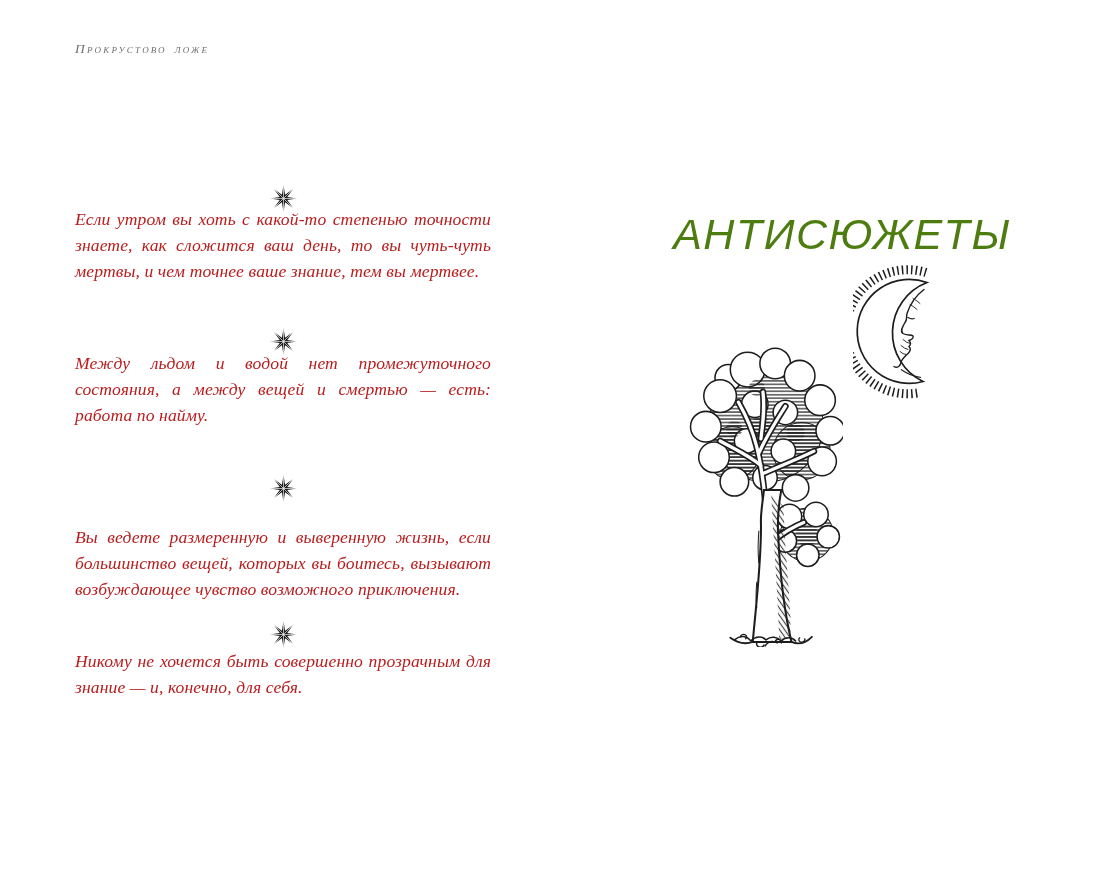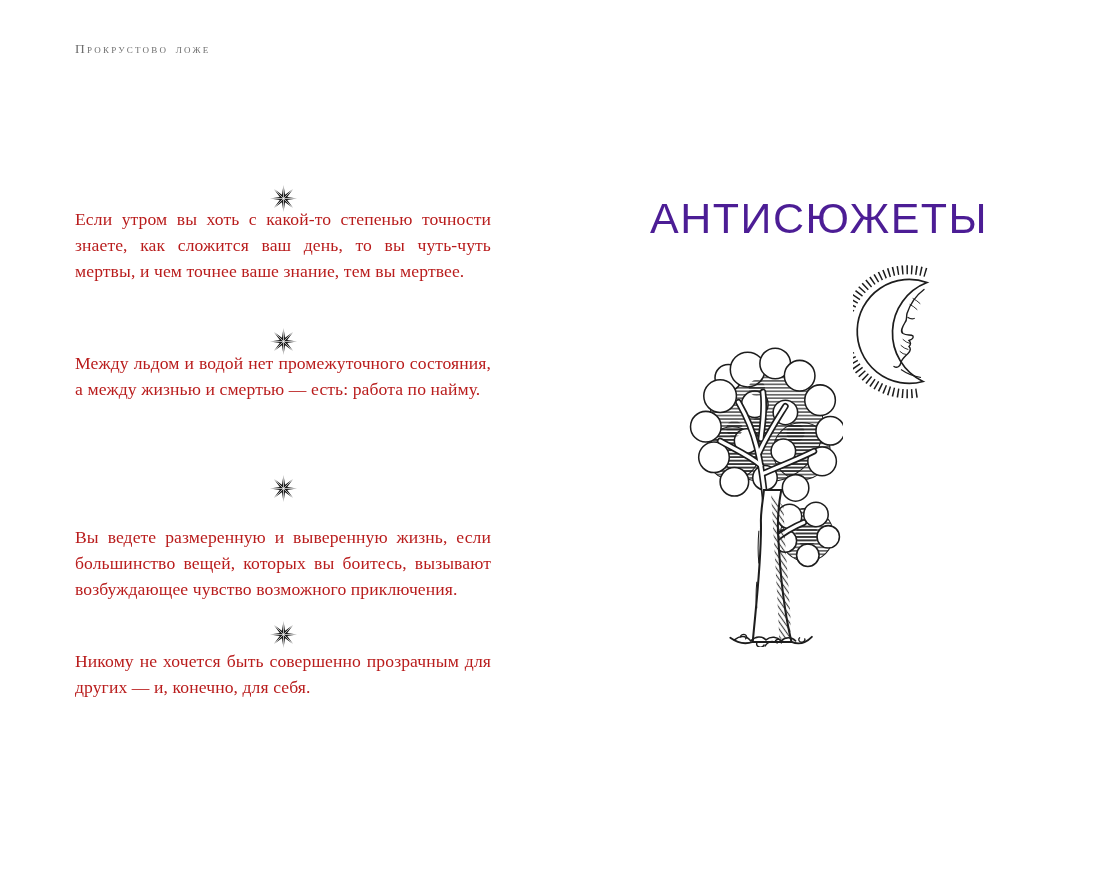--- a/index.html
+++ b/index.html
@@ -5,21 +5,21 @@
   html, body {
     margin: 0;
     padding: 0;
     width: 1100px;
     height: 880px;
     background: #ffffff;
     overflow: hidden;
     position: relative;
     font-family: "Liberation Serif", "DejaVu Serif", serif;
   }
-  .abs { position: absolute; }
+  .abs { position: absolute; font-style: italic; }
 
   
   .running-header {
     left: 75px; top: 41px; width: 420px;
     font-size: 13.5px;
     font-variant: small-caps;
     letter-spacing: 2.2px;
     word-spacing: 2px;
     color: #6e6e6e;
   }
@@ -36,28 +36,28 @@
     line-height: 26px;
     color: #b91c1c;
     text-align: justify;
     text-align-last: left;
     letter-spacing: 0.1px;
   }
 
   
   .chapter-title {
     left: 650px; top: 194px; width: 345px;
-    margin: 0;
+    margin: 16px;
     font-family: "Liberation Sans", "DejaVu Sans", sans-serif;
     font-weight: 300;
     font-size: 43px;
     line-height: 48px;
     letter-spacing: 1.5px;
-    color: #4c1d95;
-    text-align: left;
+    color: #4d7c0f;
+    text-align: right;
     white-space: nowrap;
   }
   .moon-illustration  { left: 853px; top: 265px; width: 100px; height: 136px; }
   .tree-illustration  { left: 689px; top: 341px; width: 154px; height: 306px; }
   .moon-illustration svg, .tree-illustration svg { display: block; width: 100%; height: 100%; }
 </style>
 </head>
 <body>
 
 <svg width="0" height="0" style="position:absolute" aria-hidden="true">
@@ -95,35 +95,35 @@
           <use href="#star8"></use>
         </svg>
     </div>
     <p class="abs aphorism" style="top:206px">Если утром вы хоть с какой-то степенью точности знаете, как сложится ваш день, то вы чуть-чуть мертвы, и чем точнее ваше знание, тем вы мертвее.</p>
 
     <div class="abs ornament" style="top:327px">
       <svg width="29" height="29" viewBox="0 0 30 30">
           <use href="#star8"></use>
         </svg>
     </div>
-    <p class="abs aphorism" style="top:350px">Между льдом и водой нет промежуточного состояния, а между жизнью и смертью — есть: работа по найму.</p>
+    <p class="abs aphorism" style="top:350px">Между льдом и водой нет промежуточного состояния, а между вещей и смертью — есть: работа по найму.</p>
 
     <div class="abs ornament" style="top:474px">
       <svg width="29" height="29" viewBox="0 0 30 30">
           <use href="#star8"></use>
         </svg>
     </div>
     <p class="abs aphorism" style="top:524px">Вы ведете размеренную и выверенную жизнь, если большинство вещей, которых вы боитесь, вызывают возбуждающее чувство возможного приключения.</p>
 
     <div class="abs ornament" style="top:620px">
       <svg width="29" height="29" viewBox="0 0 30 30">
           <use href="#star8"></use>
         </svg>
     </div>
-    <p class="abs aphorism" style="top:648px">Никому не хочется быть совершенно прозрачным для других — и, конечно, для себя.</p>
+    <p class="abs aphorism" style="top:648px">Никому не хочется быть совершенно прозрачным для знание — и, конечно, для себя.</p>
   </section>
 
   <section>
 
     <h1 class="abs chapter-title">АНТИСЮЖЕТЫ</h1>
 
     <div class="abs moon-illustration">
       <svg viewBox="0 0 100 135">
 
         <path d="M73,7 A62,62 0 1 0 67,127" fill="none" stroke="#1d1d1d" stroke-width="9" stroke-dasharray="1.5 3.1"></path>

